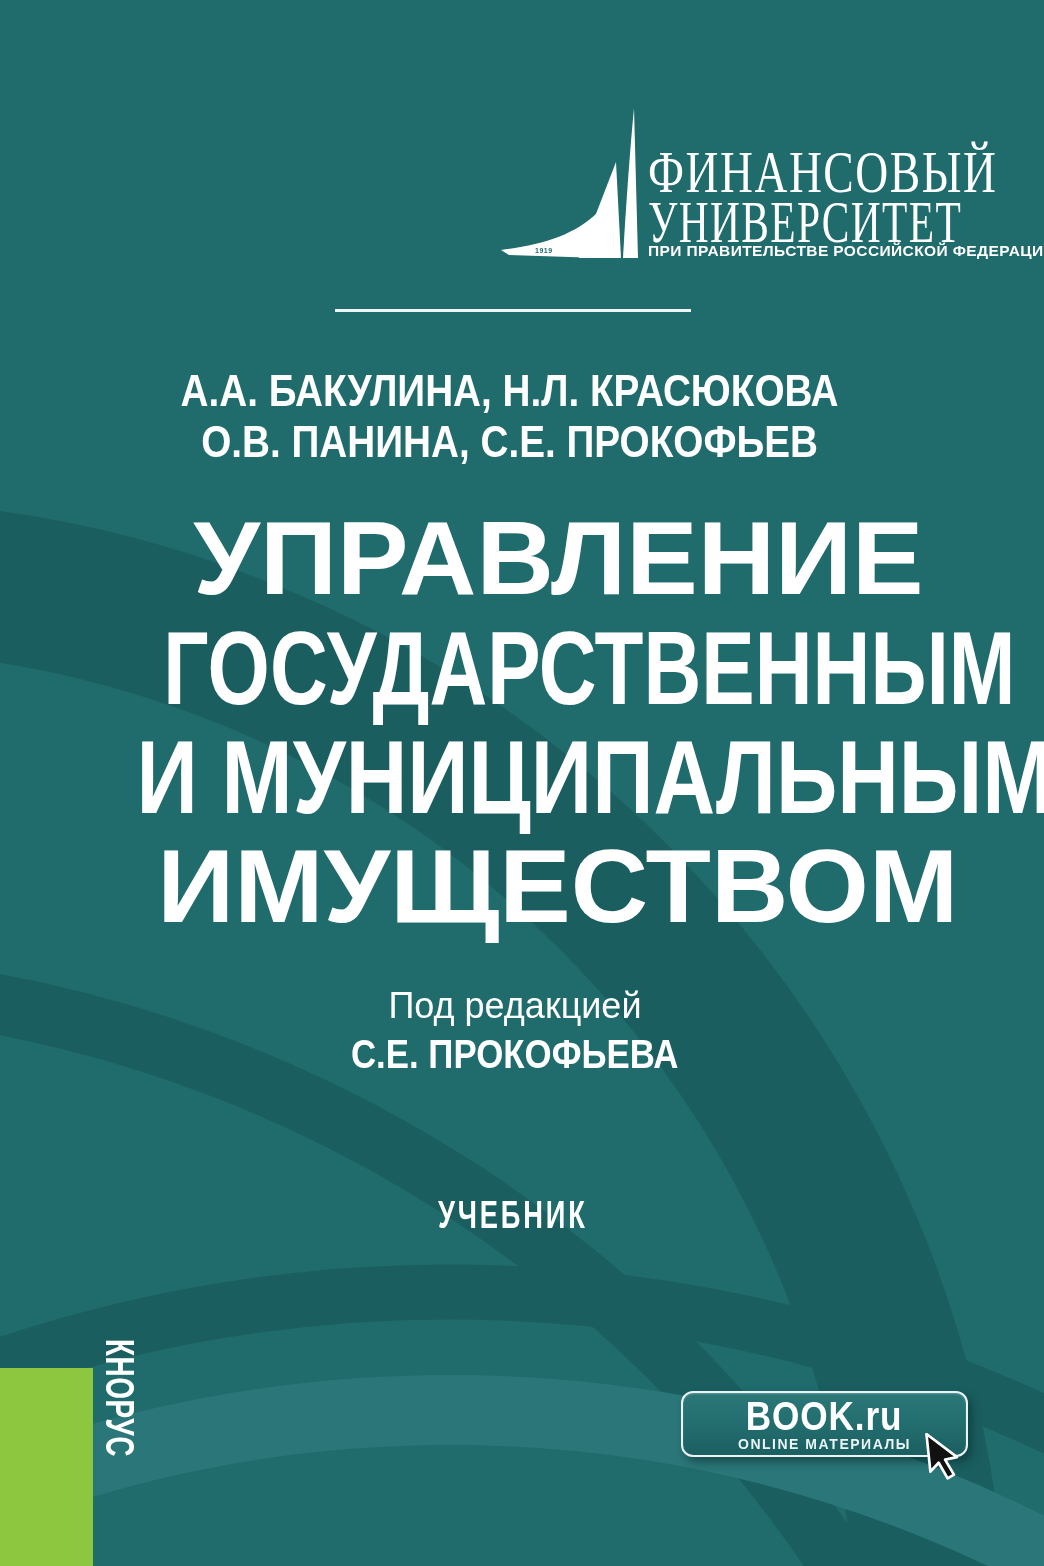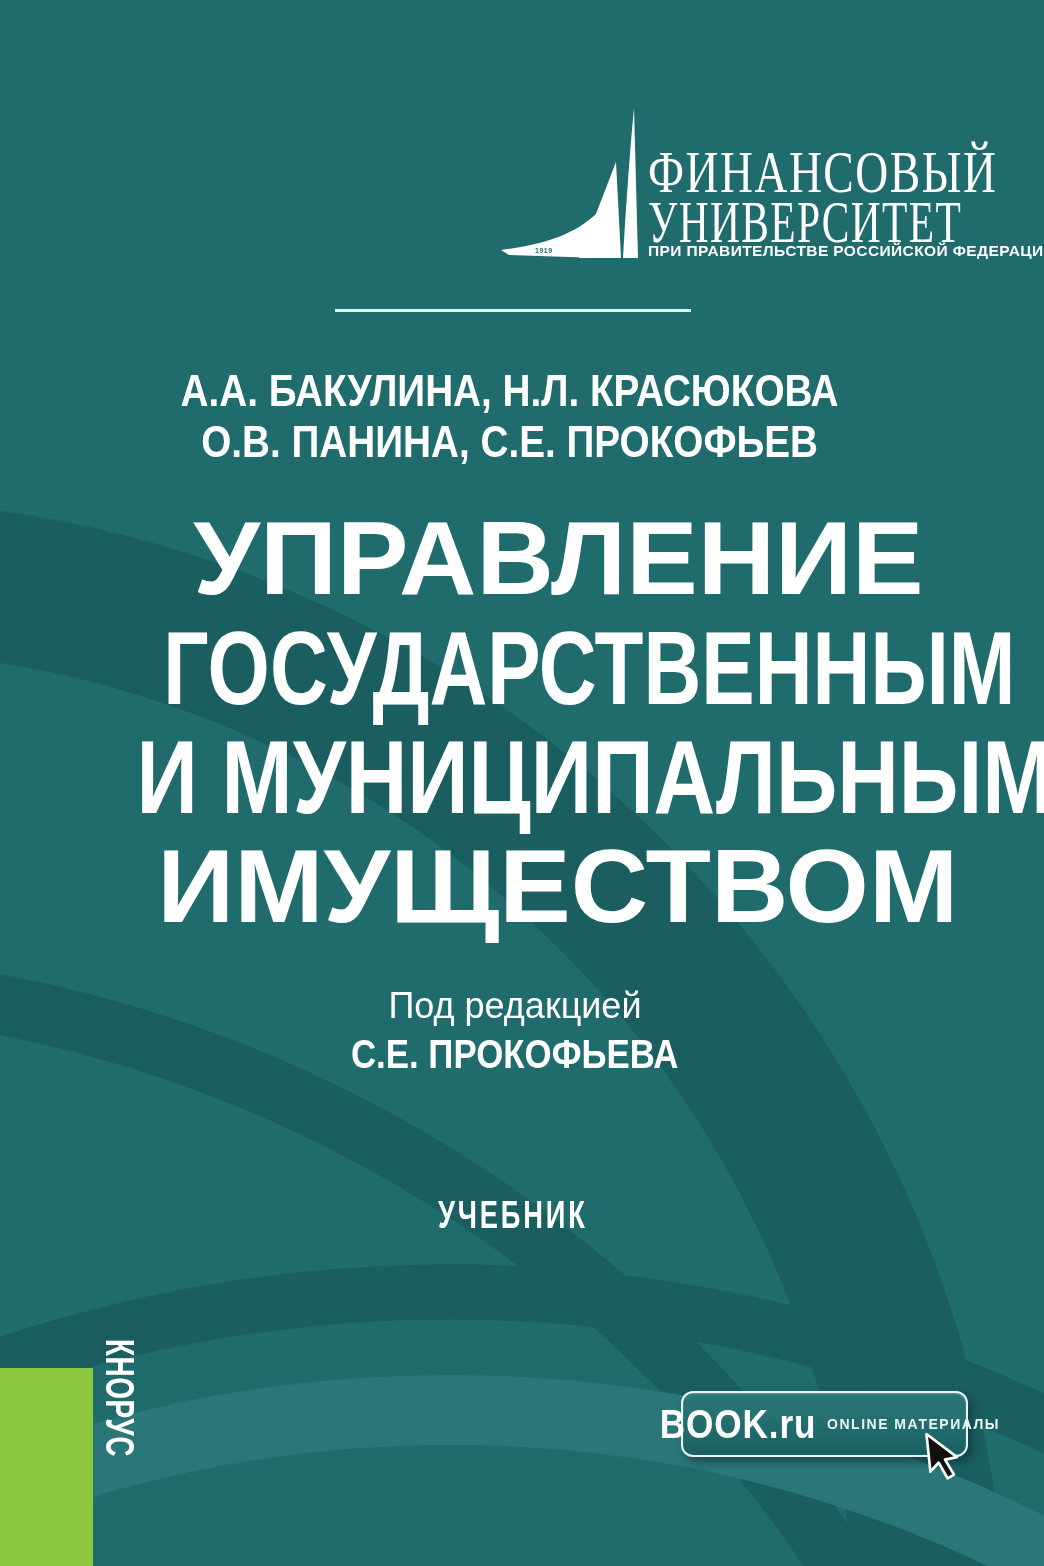--- a/index.html
+++ b/index.html
@@ -56,21 +56,21 @@
   .green-block{left:0; top:1368px; width:93px; height:198px; background:#8dc63f;}
   .publisher{left:54px; top:1382px; width:130px; height:32px; line-height:32px;
              text-align:center; font-size:28px; font-weight:700; letter-spacing:.5px;
              transform:rotate(90deg) scaleY(1.45); transform-origin:center; white-space:nowrap;}
 
   
   .badge{left:681px; top:1391px; width:287px; height:66px; border-radius:12px;
          border:2.5px solid #e9f3f3;
          background:linear-gradient(180deg,#2b7879 0%, #226c6d 55%, #1b5f61 100%);
          box-shadow:4px 5px 9px rgba(8,40,42,.5), inset 0 1px 2px rgba(255,255,255,.25);
-         display:flex; flex-direction:row; align-items:center; justify-content:center;
+         display:flex; flex-direction:column; align-items:center; justify-content:center;
          box-sizing:border-box; cursor:pointer;}
   .badge-title{font-size:40px; font-weight:700; line-height:40px; letter-spacing:1px;
                white-space:nowrap; transform:scaleX(.88); transform-origin:center;}
   .badge-sub{font-size:14px; font-weight:700; line-height:16px; letter-spacing:1.5px;
              color:#eaf5f5; white-space:nowrap;}
   .cursor{left:926px; top:1431px; width:38px; height:56px; transform:rotate(-6deg);}
 </style>
 </head>
 <body>
 

